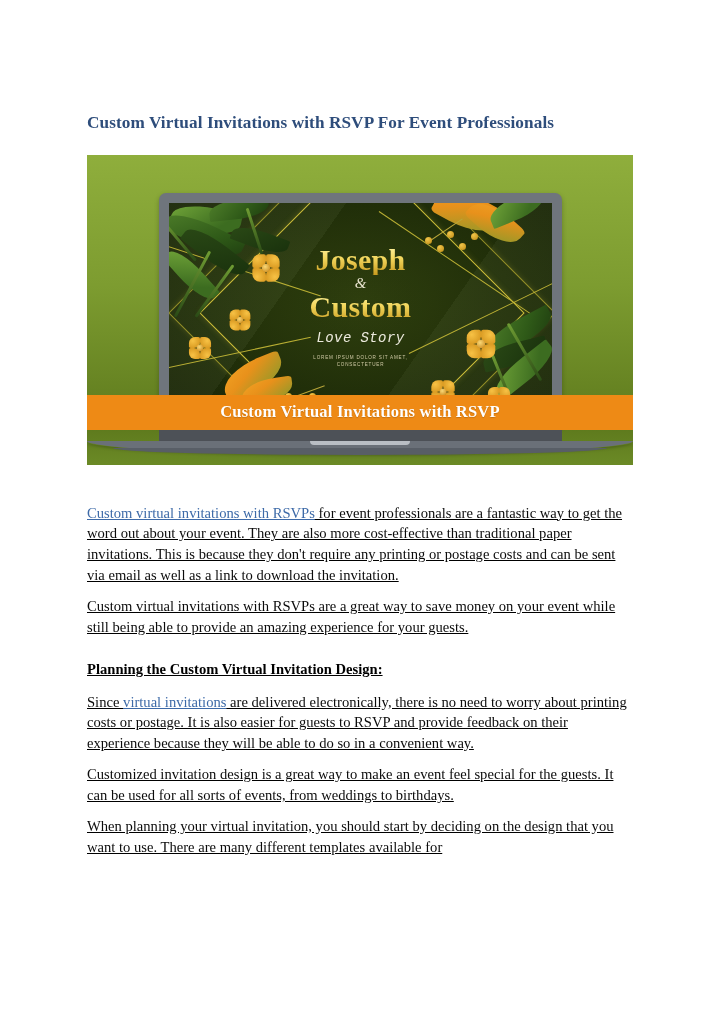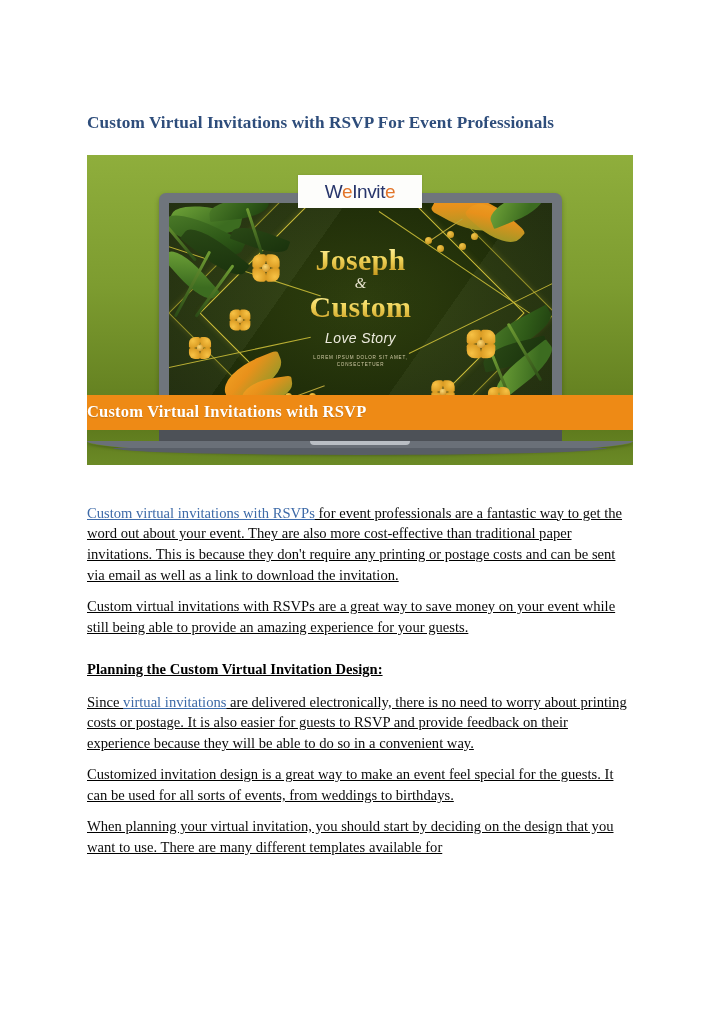--- a/index.html
+++ b/index.html
@@ -226,21 +226,21 @@
   }
   .amp {
     font-family: "Liberation Serif", "DejaVu Serif", serif;
     font-size: 15px;
     font-style: italic;
     color: #e9e4cf;
     margin: 1px 0 1px 0;
     line-height: 1;
   }
   .love-story {
-    font-family: Liberation Sans, sans-serif;
+    font-family: Liberation Mono, monospace;
     font-style: italic;
     font-size: 14px;
     color: #eceadd;
     margin-top: 7px;
     letter-spacing: 0.4px;
   }
   .lorem {
     font-family: "Liberation Sans", sans-serif;
     font-size: 4.6px;
     letter-spacing: 0.8px;
@@ -279,21 +279,21 @@
   .banner {
     position: absolute;
     left: 0;
     top: 240px;
     width: 546px;
     height: 35px;
     background: #ee8a15;
     z-index: 14;
     display: flex;
     align-items: center;
-    justify-content: flex-start;
+    justify-content: center;
   }
   .banner-text {
     font-family: "Liberation Serif", "DejaVu Serif", serif;
     font-weight: bold;
     font-size: 16.5px;
     color: #ffffff;
     letter-spacing: 0.2px;
     text-shadow: 0 1px 1px rgba(0,0,0,0.18);
   }
 
@@ -439,23 +439,20 @@
 
           </div>
         </div>
       </div>
 
       <div class="laptop-base"></div>
       <div class="laptop-deck"></div>
       <div class="laptop-deck-edge"></div>
       <div class="laptop-notch"></div>
 
-      <div class="logo-plate">
-        <span class="logo-text"><span class="nv">W</span><span class="og">e</span><span class="nv">Invit</span><span class="og">e</span></span>
-      </div>
 
       <div class="banner">
         <span class="banner-text">Custom Virtual Invitations with RSVP</span>
       </div>
 
     </div>
 
     <div class="body-copy">
 
       <p class="para first"><a class="inline-link" href="#">Custom virtual invitations with RSVPs</a><span> for event professionals are a fantastic way to get the word out about your event. They are also more cost-effective than traditional paper invitations. This is because they don't require any printing or postage costs and can be sent via email as well as a link to download the invitation.</span></p>

